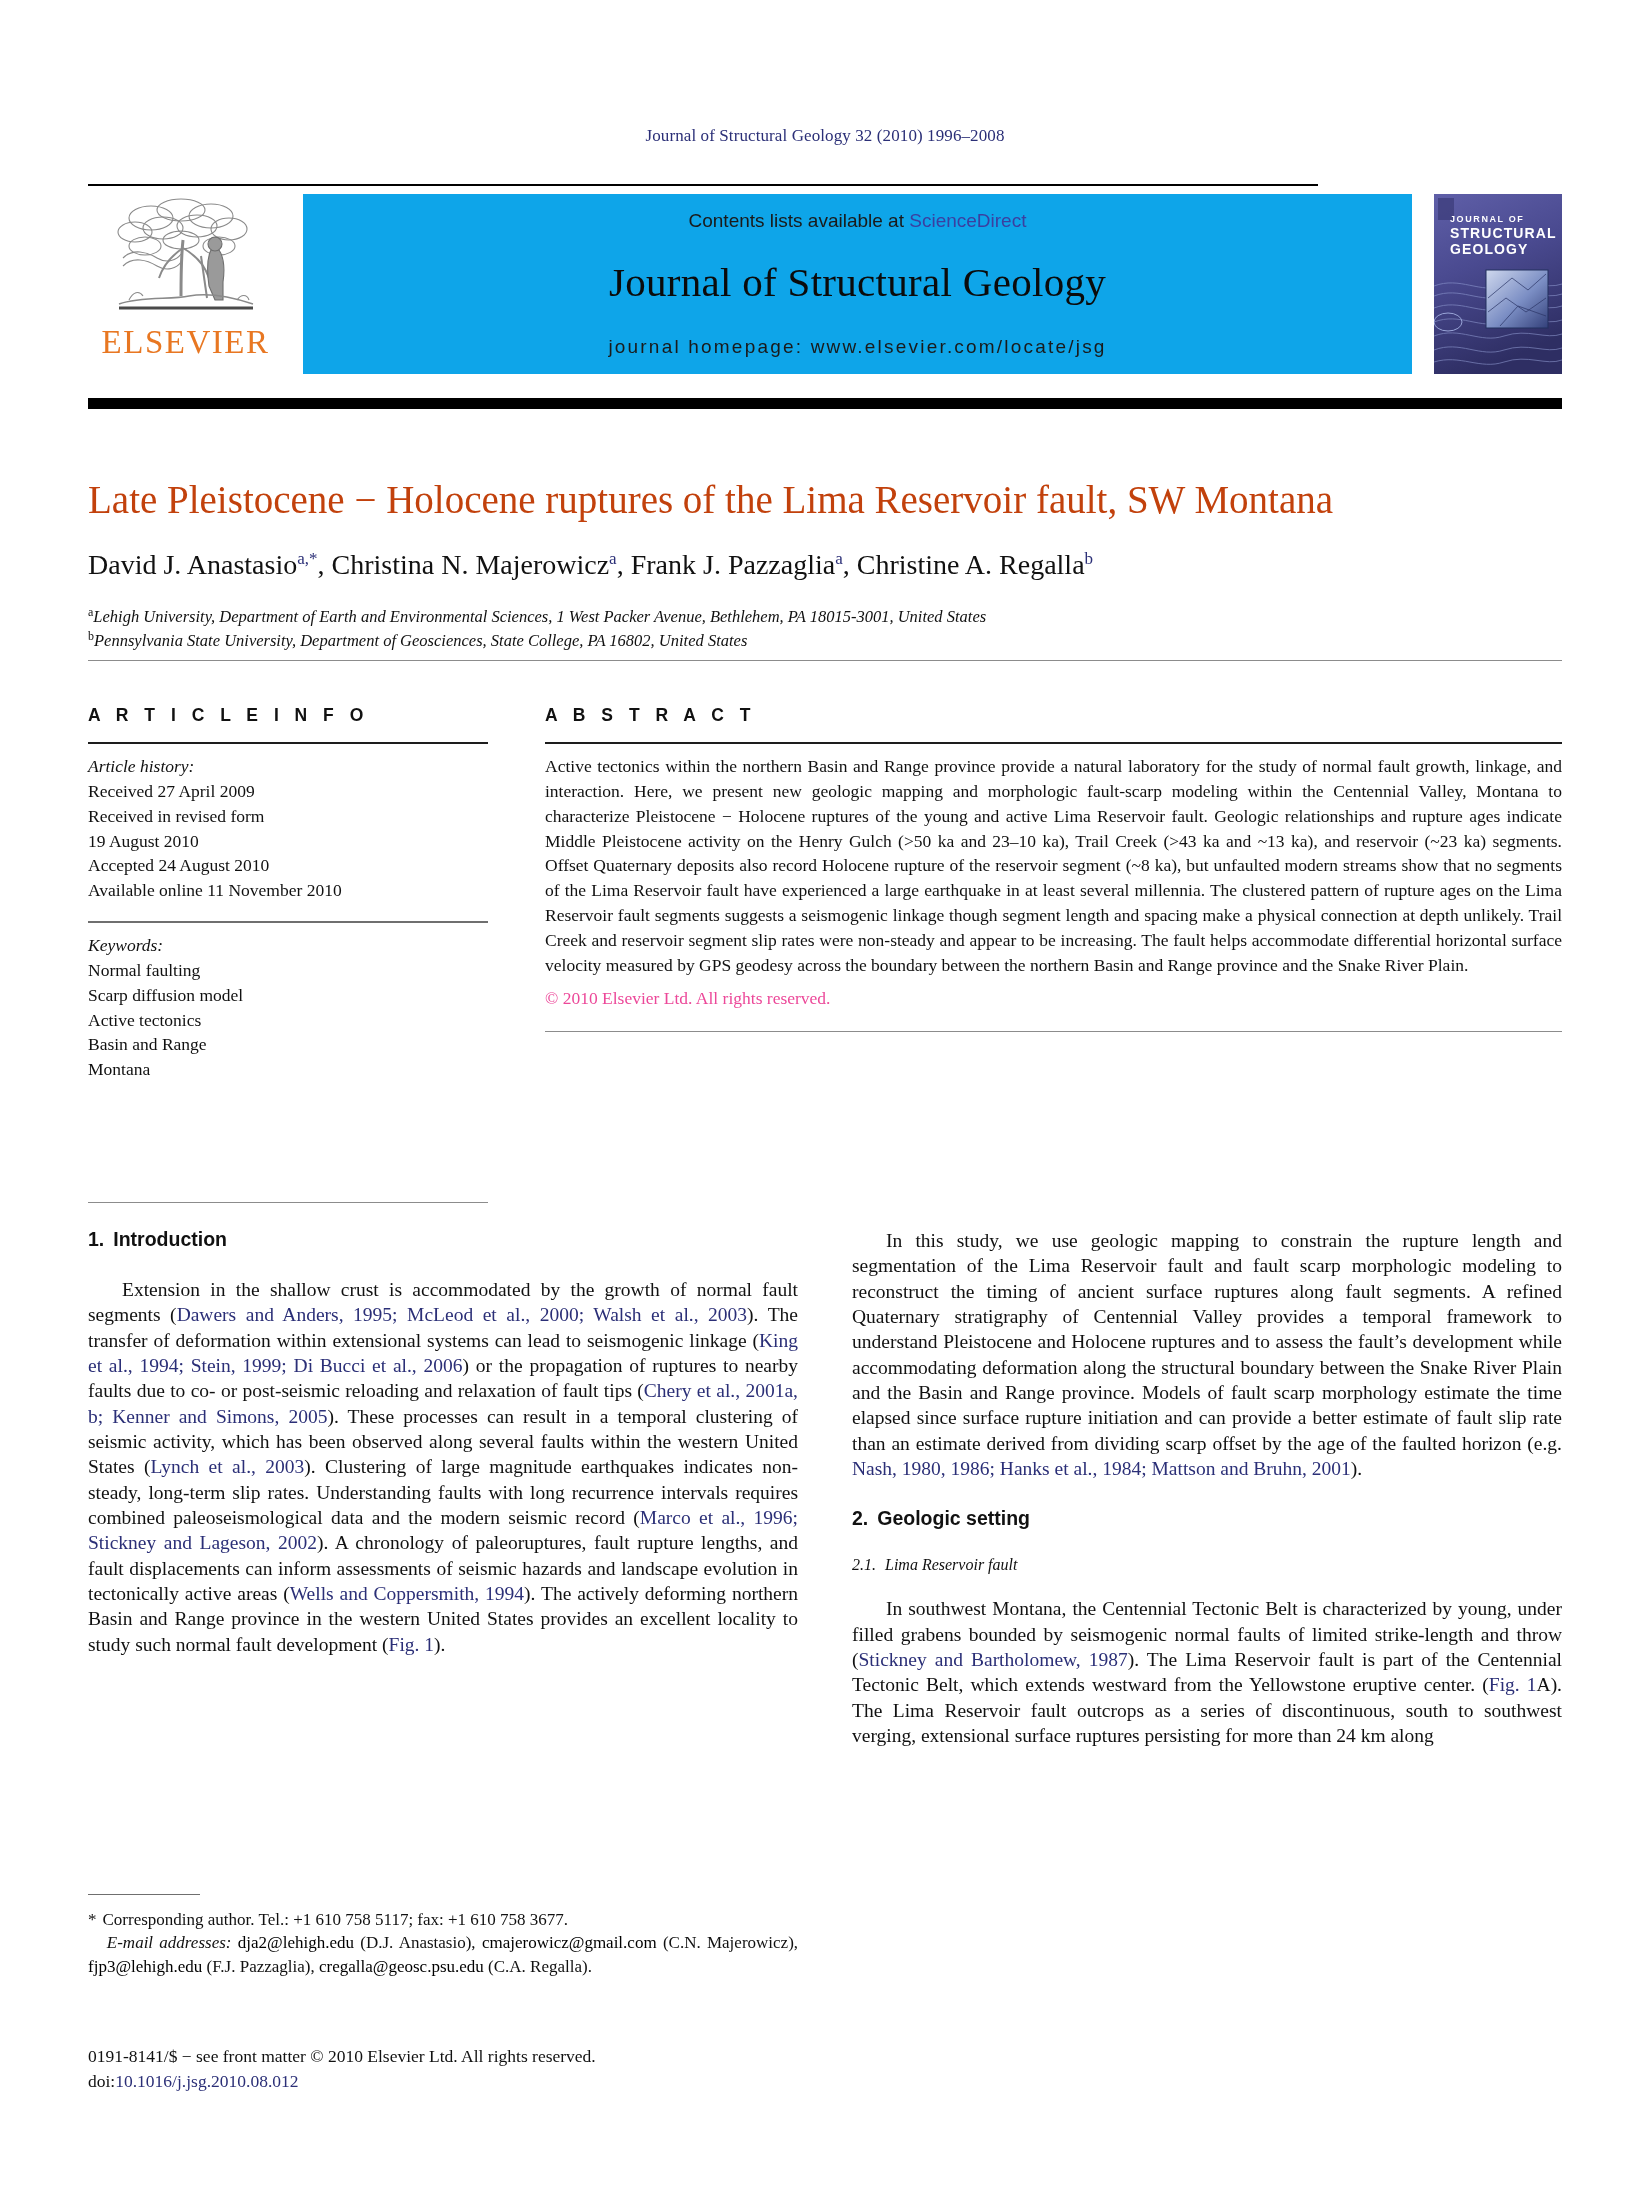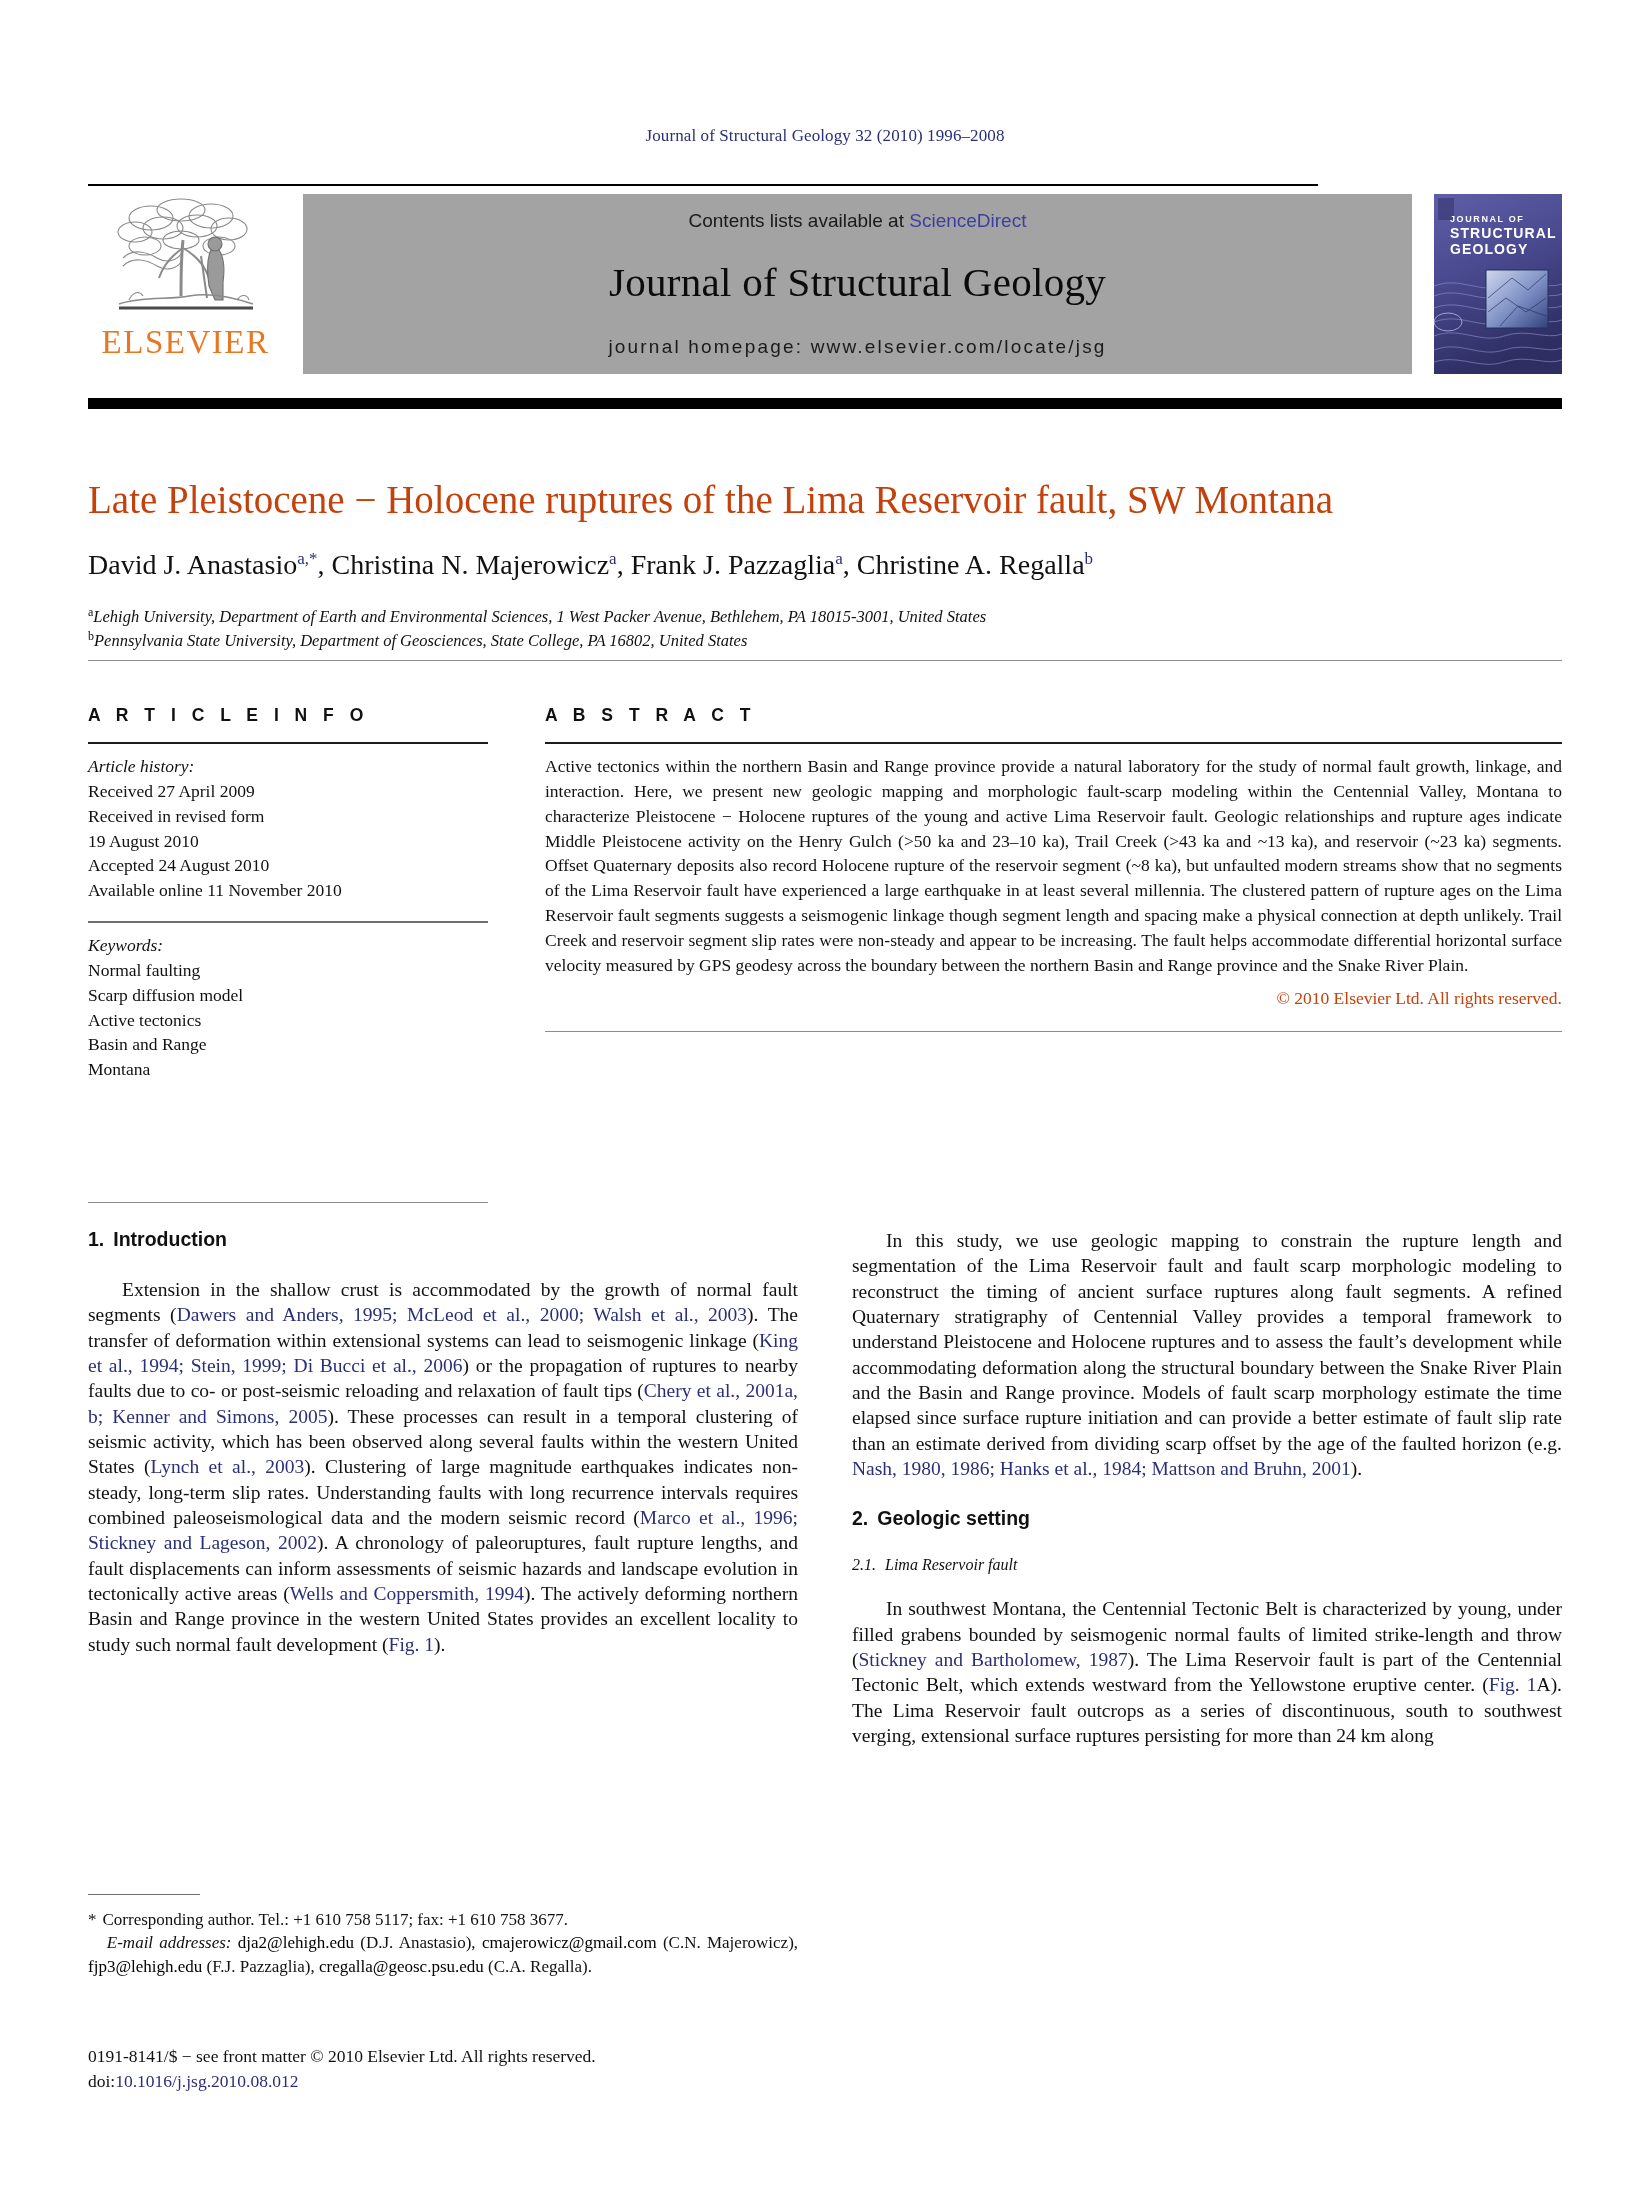--- a/index.html
+++ b/index.html
@@ -69,21 +69,21 @@
   .elsevier-word {
     font-family: "Liberation Serif", serif;
     color: #E87722;
     font-size: 33px;
     letter-spacing: 1.5px;
     line-height: 1;
     margin-top: 2px;
   }
   .banner {
     flex: 1 1 auto;
-    background: #a3a3a3;
+    background: #0ea5e9;
     margin-left: 20px;
     margin-right: 22px;
     position: relative;
     display: flex;
     flex-direction: column;
     align-items: center;
     justify-content: flex-start;
     padding-top: 16px;
     box-sizing: border-box;
     height: 180px;
@@ -218,23 +218,22 @@
   }
   .abstract-text {
     font-size: 17.5px;
     line-height: 1.42;
     text-align: justify;
     color: #111;
     margin-top: 10px;
   }
   .copyright {
     font-size: 17.5px;
-    text-align: right;
     margin-top: 10px;
-    color: #c2410c;
+    color: #ec4899;
   }
   .abs-bottom-rule {
     height: 1px;
     background: #8c8c8c;
     margin-top: 22px;
   }
   .info-bottom-rule {
     height: 1px;
     background: #8c8c8c;
     margin-top: 120px;

